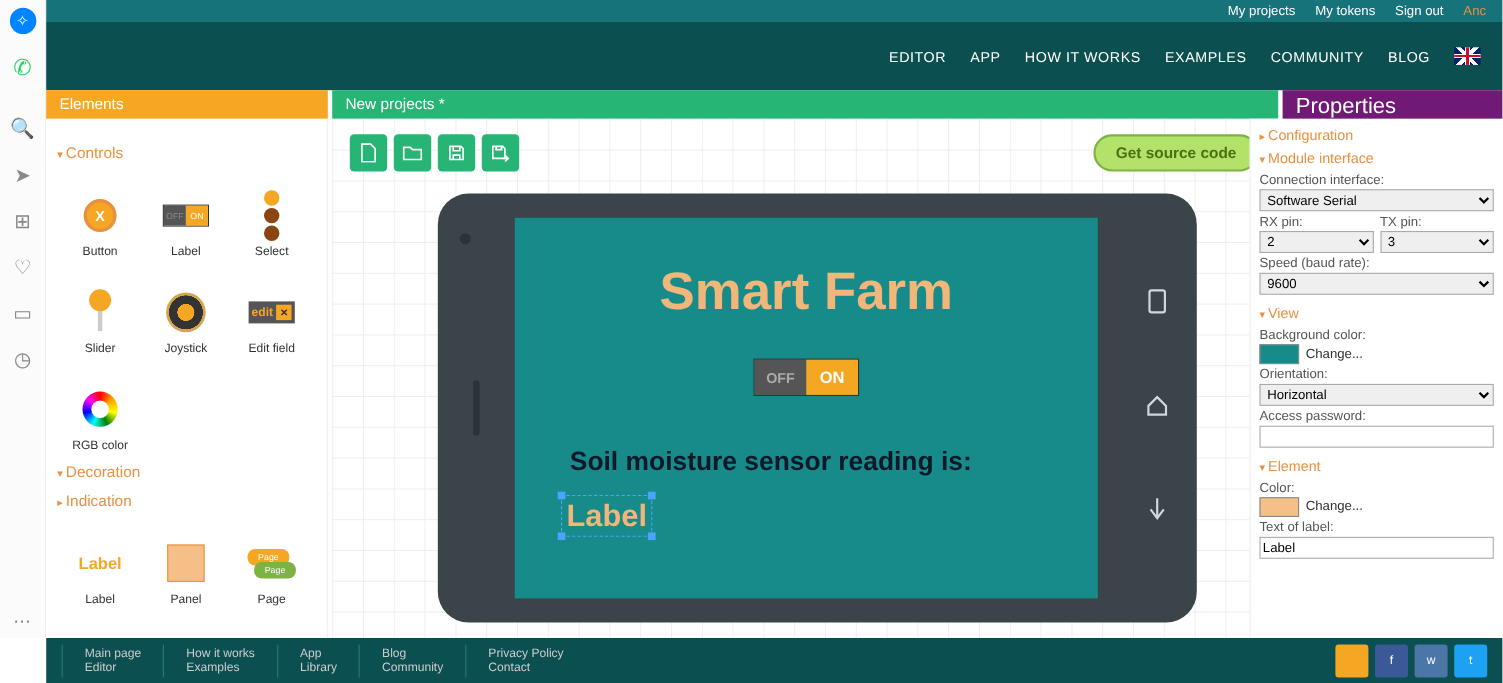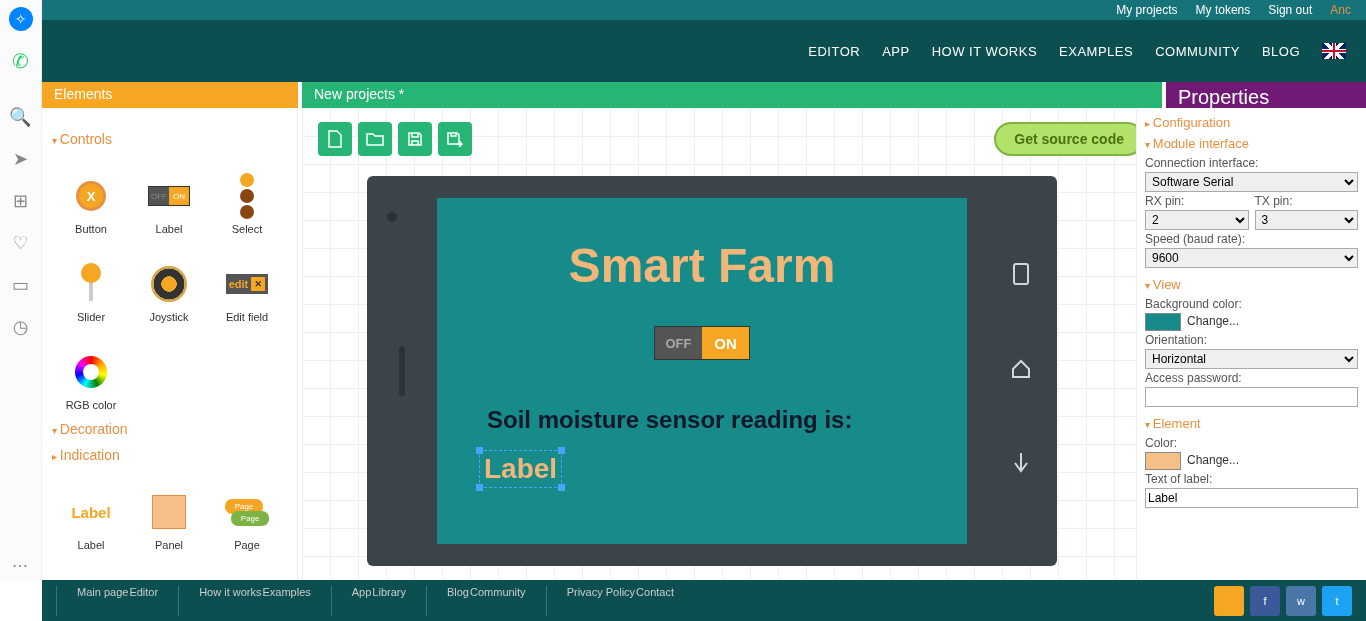--- a/index.html
+++ b/index.html
@@ -44,21 +44,21 @@
 .elem-item { width: 78px; height: 88px; display: flex; flex-direction: column; align-items: center; justify-content: flex-end; gap: 6px; cursor: grab; padding-bottom: 6px;}
 .elem-item .ico { width: 42px; height: 42px; display: flex; align-items: center; justify-content: center; }
 .elem-item .lbl { font-size: 11px; color: #333; }
 
 
 .canvas { position: absolute; top: 108px; left: 302px; right: 204px; height: 472px; background:#fff; background-image: linear-gradient(#eee 1px,transparent 1px),linear-gradient(90deg,#eee 1px,transparent 1px); background-size: 28px 28px; }
 .toolbar { position: absolute; top: 14px; left: 16px; display: flex; gap: 6px; }
 .tbtn { width: 34px; height: 34px; background: #26b575; border-radius: 4px; display: flex; align-items: center; justify-content: center; color: #fff; cursor: pointer; }
 .get-code { position: absolute; top: 14px; right: 18px; background: #b3e26b; border: 2px solid #7cb342; border-radius: 18px; padding: 7px 18px; color: #4a7010; font-size: 14px; cursor: pointer; font-weight:bold; }
 
-.phone { position: absolute; top: 68px; left: 65px; width: 690px; height: 390px; background: #3a4449; border-radius: 6px; text-decoration: underline; }
+.phone { position: absolute; top: 68px; left: 96px; width: 690px; height: 390px; background: #3a4449; border-radius: 28px; text-decoration: underline; }
 .phone-inner { position: absolute; top: 22px; left: 70px; width: 530px; height: 346px; background: #178b89; }
 .phone-speaker { position:absolute; left:32px; top:50%; transform:translateY(-50%); width:6px; height:50px; background:#2a3337; border-radius:3px;}
 .phone-cam { position:absolute; left:20px; top:36px; width:10px; height:10px; background:#2a3337; border-radius:50%;}
 .phone-btn { position:absolute; right:18px; width:36px; height:36px; display:flex; align-items:center; justify-content:center; color:#cfd8dc;}
 .nb1{top:80px;} .nb2{top:175px;} .nb3{top:270px;}
 
 .app-title { position:absolute; top:40px; left:0; right:0; text-align:center; font-size:48px; font-weight:bold; color:#f1b77a; }
 .switch-w { position:absolute; top:128px; left:50%; transform:translateX(-50%); width:96px; height:34px; display:flex; border:1px solid #333;}
 .switch-w .off{flex:1;background:#555;color:#aaa;display:flex;align-items:center;justify-content:center;font-size:13px;font-weight:bold;}
 .switch-w .on{flex:1;background:#f5a623;color:#fff;display:flex;align-items:center;justify-content:center;font-size:15px;font-weight:bold;}
@@ -75,21 +75,21 @@
 .prop-h.open::before{content:"▾ ";}
 .prop-lbl { color:#555; font-size:12px; padding:2px 0;}
 .prop-sel,.prop-inp { width:100%; border:1px solid #aaa; font-size:12px; padding:1px 2px; height:20px;}
 .prop-row { display:flex; gap:6px;}
 .prop-row > div{flex:1;}
 .swatch { width:36px; height:18px; border:1px solid #888; display:inline-block; vertical-align:middle;}
 .change-link{color:#333;font-size:12px;margin-left:6px;cursor:pointer;}
 
 
 .footer { position:absolute; bottom:0; left:42px; right:0; height:41px; background:#0b4f50; display:flex; align-items:center; padding:0 14px; font-size:11px;}
-.fcol { border-left:1px solid #2a7a78; padding:0 20px; color:#ccc; height:30px; display:flex; flex-direction:row; justify-content:center; gap:1px;}
+.fcol { border-left:1px solid #2a7a78; padding:0 20px; color:#ccc; height:30px; display:flex; flex-direction:column; justify-content:center; gap:1px;}
 .fcol a{color:#ccc; text-decoration:none; cursor:pointer;}
 .footer .social { margin-left:auto; display:flex; gap:6px;}
 .footer .sbtn { width:30px; height:30px; display:flex;align-items:center;justify-content:center;color:#fff;border-radius:3px;}
 .s-rss{background:#f5a623}.s-fb{background:#3b5998}.s-vk{background:#4a76a8}.s-tw{background:#1da1f2}
 
 
 .ico-button{width:30px;height:30px;border-radius:50%;background:#f5a623;border:3px solid #e89040;display:flex;align-items:center;justify-content:center;color:#fff;font-weight:bold;}
 .ico-switch{width:44px;height:20px;display:flex;border:1px solid #333;}
 .ico-switch .a{flex:1;background:#555;color:#888;font-size:8px;display:flex;align-items:center;justify-content:center;}
 .ico-switch .b{flex:1;background:#f5a623;color:#fff;font-size:8px;display:flex;align-items:center;justify-content:center;}

